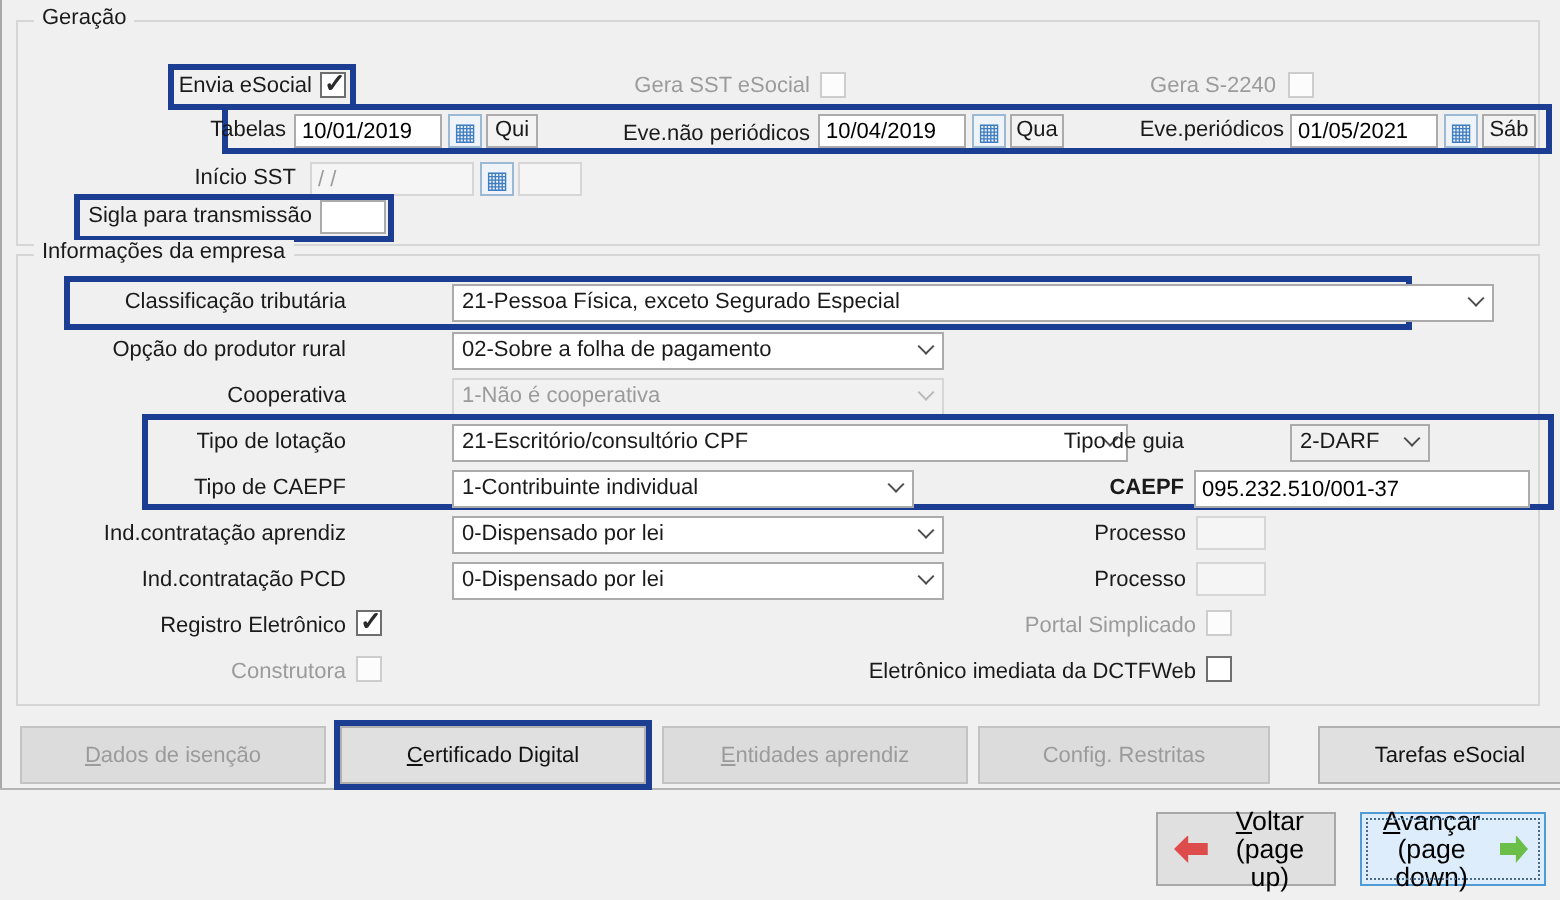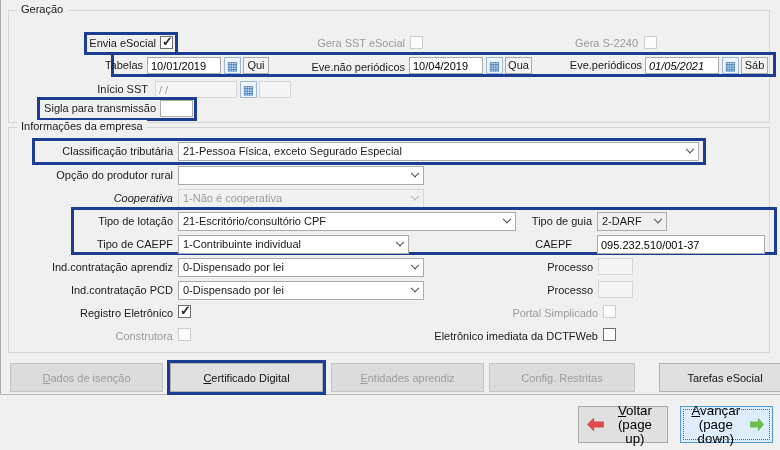--- a/index.html
+++ b/index.html
@@ -41,21 +41,21 @@
 
   .checkbox { position:absolute; width:13px; height:13px; background:#fff; border:1px solid #6e6e6e; }
   .checkbox.checked::after {
     content:"\2713"; position:absolute; left:1px; top:-3px;
     font-size:13px; font-weight:bold; color:#2b2b2b;
   }
   .checkbox.dis { border-color:#cdcdcd; background:#fcfcfc; }
 
   .combo {
     position:absolute; height:19px; background:#fff; border:1px solid #ababab;
-    line-height:17px; padding:0 18px 0 4px; white-space:nowrap; overflow:hidden;
+    line-height:17px; padding:0 18px 0 4px; white-space:nowrap; overflow:hidden;margin-left:48px;
   }
   .combo .chev {
     position:absolute; right:0; top:0; width:17px; height:17px;
     display:flex; align-items:center; justify-content:center;
   }
   .chevmark {
     width:6px; height:6px; border-right:1px solid #4d4d4d; border-bottom:1px solid #4d4d4d;
     transform:rotate(45deg) translate(-2px,-2px);
   }
   .combo.dis { background:#f1f1f1; border-color:#d6d6d6; color:#9b9b9b; }
@@ -113,21 +113,21 @@
 <div class="daybox" style="left:243px; top:57px; width:26px;">Qui</div>
 
 <div class="lbl" style="left:295px; top:60px; width:110px;">Eve.não periódicos</div>
 <input class="txt" style="left: 409px; top: 57px; width: 74px;" value="10/04/2019">
 <span class="calbtn" style="left:486px; top:57px;">
     <span>▦</span>
   </span>
 <div class="daybox" style="left:505px; top:57px; width:27px;">Qua</div>
 
 <div class="lbl" style="left:545px; top:58px; width:97px;">Eve.periódicos</div>
-<input class="txt" style="left: 645px; top: 57px; width: 74px; font-style: italic;" value="01/05/2021">
+<input class="txt" style="left: 645px; top: 57px; width: 74px;" value="01/05/2021">
 <span class="calbtn" style="left:722px; top:57px;">
     <span>▦</span>
   </span>
 <div class="daybox" style="left:741px; top:57px; width:27px;">Sáb</div>
 
 <div class="lbl" style="left:90px; top:82px; width:58px;">Início SST</div>
 <input class="txt dis" style="left: 155px; top: 81px; width: 82px;" value="/ /">
 <span class="calbtn" style="left:240px; top:81px;">
     <span>▦</span>
   </span>
@@ -145,26 +145,27 @@
 <div class="lbl" style="left:20px; top:144px; width:153px;">Classificação tributária</div>
 <div class="combo" style="left:178px; top:142px; width:521px;">
   <span>21-Pessoa Física, exceto Segurado Especial</span>
   <span class="chev">
       <i class="chevmark"></i>
     </span>
 </div>
 
 <div class="lbl" style="left:20px; top:168px; width:153px;">Opção do produtor rural</div>
 <div class="combo" style="left:178px; top:166px; width:246px;">
-  <span class="chev">
-      <i class="chevmark"></i>
-    </span>
-</div>
-
-<div class="lbl" style="left:20px; top:191px; width:153px;font-style:italic;">Cooperativa</div>
+  <span>02-Sobre a folha de pagamento</span>
+  <span class="chev">
+      <i class="chevmark"></i>
+    </span>
+</div>
+
+<div class="lbl" style="left:20px; top:191px; width:153px;">Cooperativa</div>
 <div class="combo dis" style="left:178px; top:189px; width:246px;">
   <span>1-Não é cooperativa</span>
   <span class="chev">
       <i class="chevmark"></i>
     </span>
 </div>
 
 <div class="hl" style="left:71px; top:207px; width:706px; height:48px;"></div>
 
 <div class="lbl" style="left:20px; top:214px; width:153px;">Tipo de lotação</div>
@@ -182,21 +183,21 @@
     </span>
 </div>
 
 <div class="lbl" style="left:20px; top:237px; width:153px;">Tipo de CAEPF</div>
 <div class="combo" style="left:178px; top:235px; width:231px;">
   <span>1-Contribuinte individual</span>
   <span class="chev">
       <i class="chevmark"></i>
     </span>
 </div>
-<div class="lbl" style="left:500px; top:237px; width:72px;">CAEPF</div>
+<div class="lbl" style="left:520px; top:237px; width:72px;font-weight:bold;">CAEPF</div>
 <input class="txt" style="left: 597px; top: 235px; width: 168px; height: 19px;" value="095.232.510/001-37">
 
 <div class="lbl" style="left:20px; top:260px; width:153px;">Ind.contratação aprendiz</div>
 <div class="combo" style="left:178px; top:258px; width:246px;">
   <span>0-Dispensado por lei</span>
   <span class="chev">
       <i class="chevmark"></i>
     </span>
 </div>
 <div class="lbl" style="left:520px; top:260px; width:73px;">Processo</div>

